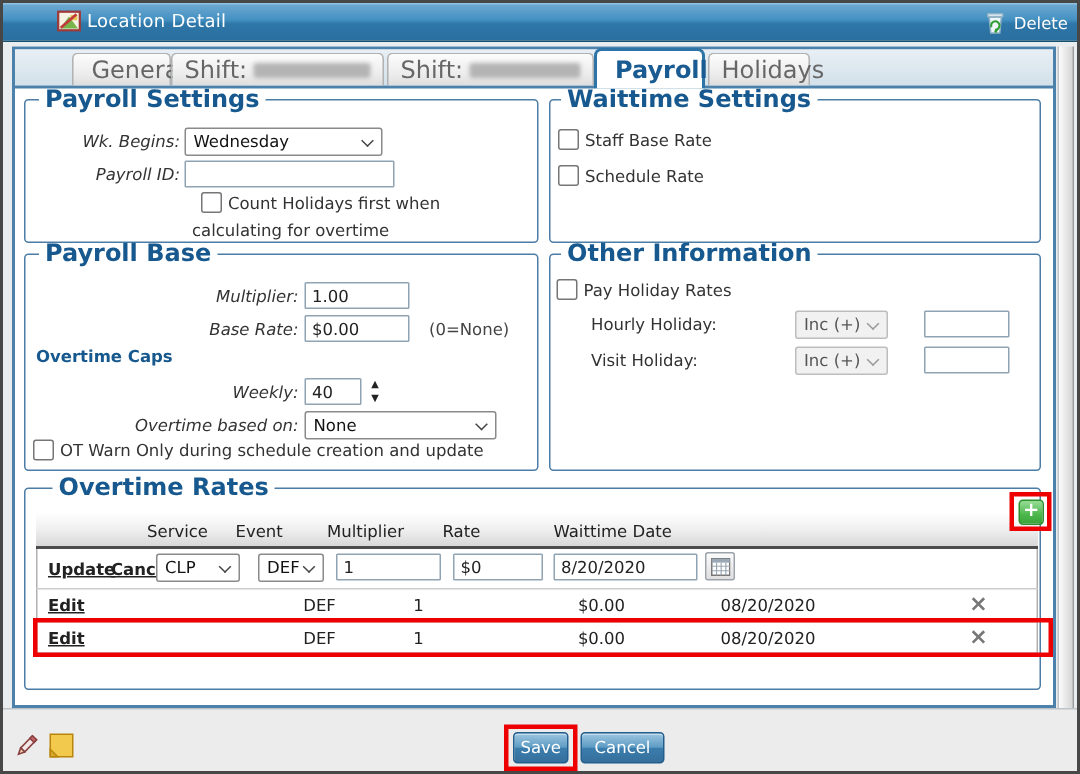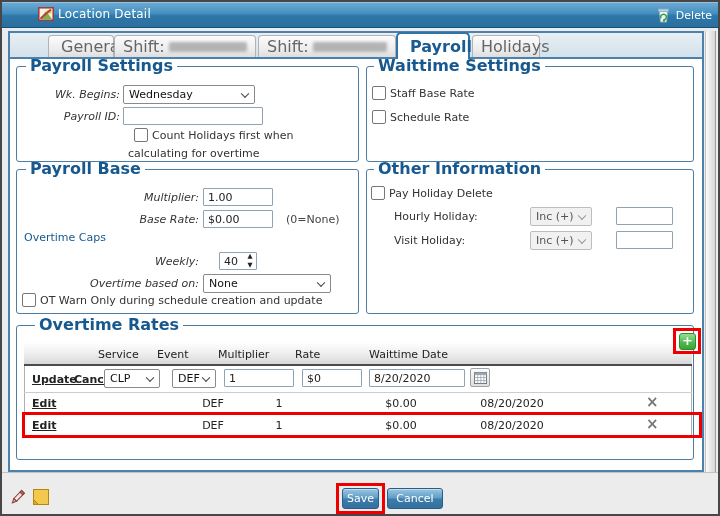--- a/index.html
+++ b/index.html
@@ -21,21 +21,21 @@
   .tab.active{top:30px;height:27px;background:#fff;border:2px solid #2e74a6;border-bottom:none;border-radius:5px 5px 0 0;
     color:#1a5b92;font-weight:bold;z-index:5;}
   .blurchip{width:78px;height:10px;background:#b4b4b4;border-radius:2px;filter:blur(1.5px);}
   .vscroll{position:absolute;left:703px;top:29px;width:11px;height:441px;background:linear-gradient(90deg,#fbfbfb,#d5d5d5);
     border-left:1px solid #c3c3c3;border-right:1px solid #9c9c9c;box-sizing:border-box;}
   
   .fieldset{position:absolute;border:1px solid #4c7da6;border-radius:3px;box-sizing:border-box;background:#fff;}
   .legend{position:absolute;font-size:16px;font-weight:bold;color:#17598e;background:#fff;padding:0 4px;line-height:12px;white-space:nowrap;z-index:2;}
   .lbl{position:absolute;font-size:11px;color:#333;white-space:nowrap;text-align:center;}
   .lblr{text-align:right;font-style:italic;}
-  .heading{position:absolute;font-size:11px;font-weight:normal;color:#17598e;white-space:nowrap;}
+  .heading{position:absolute;font-size:11px;font-weight:bold;color:#17598e;white-space:nowrap;}
   .hint{position:absolute;font-size:11px;color:#444;white-space:nowrap;}
   
   .inp{position:absolute;border:1px solid #8fa3b3;background:#fff;font-size:11px;color:#222;padding:0 4px;box-sizing:border-box;
     font-family:inherit;border-radius:1px;outline:none;}
   .seld{position:absolute;border:1px solid #8a8a8a;background:#fff;border-radius:2px;font-size:11px;color:#111;
     box-sizing:border-box;display:flex;align-items:center;padding:0 18px 0 5px;cursor:pointer;white-space:nowrap;}
   .seld.dis{background:#f1f1f1;border-color:#bdbdbd;color:#555;}
   .chev{position:absolute;right:6px;top:50%;width:5px;height:5px;border-right:1.6px solid #444;border-bottom:1.6px solid #444;
     transform:translateY(-70%) rotate(45deg);}
   .seld.dis .chev{border-color:#999;}
@@ -147,35 +147,35 @@
 
   <div class="fieldset" style="left:14px;top:167px;width:343px;height:145px"></div>
   <div class="legend" style="left:24px;top:161px">Payroll Base</div>
   <div class="lbl lblr" style="left:57px;top:189px;width:140px">Multiplier:</div>
   <input class="inp" style="left: 201px; top: 186px; width: 70px; height: 18px;" value="1.00">
   <div class="lbl lblr" style="left:57px;top:211px;width:140px">Base Rate:</div>
   <input class="inp" style="left: 201px; top: 208px; width: 70px; height: 18px;" value="$0.00">
   <div class="hint" style="left:284px;top:211px">(0=None)</div>
   <div class="heading" style="left:22px;top:229px">Overtime Caps</div>
   <div class="lbl lblr" style="left:57px;top:253px;width:140px">Weekly:</div>
-  <input class="inp" style="left: 201px; top: 250px; width: 38px; height: 18px; margin-left: 16px;" value="40">
+  <input class="inp" style="left: 201px; top: 250px; width: 38px; height: 18px;" value="40">
   <div class="spin" style="left:243px;top:250px">▲</div>
   <div class="spin" style="left:243px;top:259px">▼</div>
   <div class="lbl lblr" style="left:57px;top:275px;width:140px">Overtime based on:</div>
   <div class="seld" style="left:201px;top:272px;width:128px;height:19px">
     <span>None</span>
     <span class="chev"></span>
   </div>
   <div class="cb" style="left:20px;top:291px"></div>
   <div class="lbl" style="left:38px;top:292px">OT Warn Only during schedule creation and update</div>
 
   <div class="fieldset" style="left:364px;top:167px;width:328px;height:145px"></div>
   <div class="legend" style="left:372px;top:161px">Other Information</div>
   <div class="cb" style="left:369px;top:184px"></div>
-  <div class="lbl" style="left:387px;top:185px">Pay Holiday Delete</div>
+  <div class="lbl" style="left:387px;top:185px">Pay Holiday Rates</div>
   <div class="lbl" style="left:392px;top:208px">Hourly Holiday:</div>
   <div class="seld dis" style="left:528px;top:205px;width:62px;height:19px">
     <span>Inc (+)</span>
     <span class="chev"></span>
   </div>
   <input class="inp" style="left: 614px; top: 205px; width: 57px; height: 18px;" value="">
   <div class="lbl" style="left:392px;top:232px">Visit Holiday:</div>
   <div class="seld dis" style="left:528px;top:229px;width:62px;height:19px">
     <span>Inc (+)</span>
     <span class="chev"></span>

